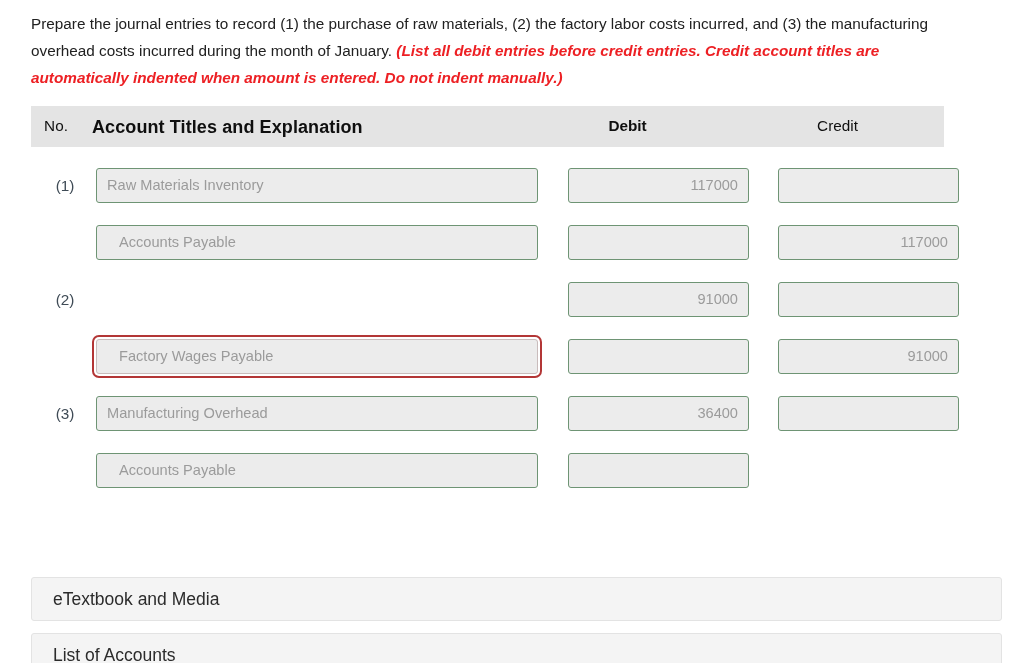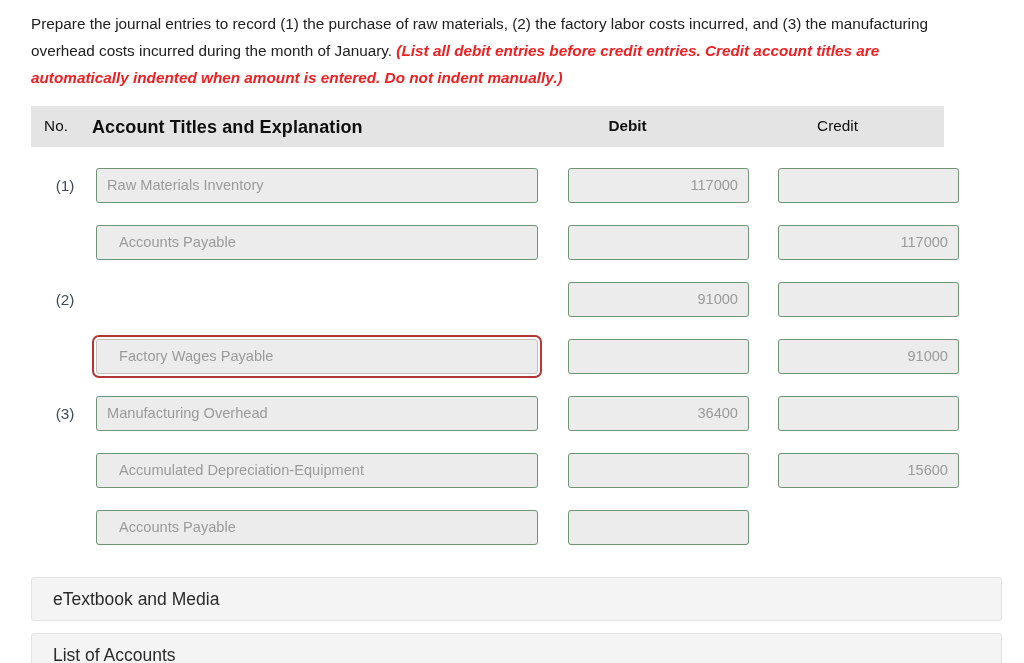--- a/index.html
+++ b/index.html
@@ -206,26 +206,20 @@
         <div class="fld credit">91000</div>
       </div>
       <div class="jrow">
         <span class="rownum">(3)</span>
         <div class="fld acct">Manufacturing Overhead</div>
         <div class="fld debit">36400</div>
         <div class="fld credit"></div>
       </div>
       <div class="jrow">
         <span class="rownum"></span>
-        <div class="fld acct indent">Accumulated Depreciation-Equipment</div>
-        <div class="fld debit"></div>
-        <div class="fld credit">15600</div>
-      </div>
-      <div class="jrow">
-        <span class="rownum"></span>
         <div class="fld acct indent">Accounts Payable</div>
         <div class="fld debit"></div>
       </div>
     </div>
 </div>
 
 <div class="panel etextbook">eTextbook and Media</div>
 <div class="panel accounts">List of Accounts</div>
 
 </body></html>

